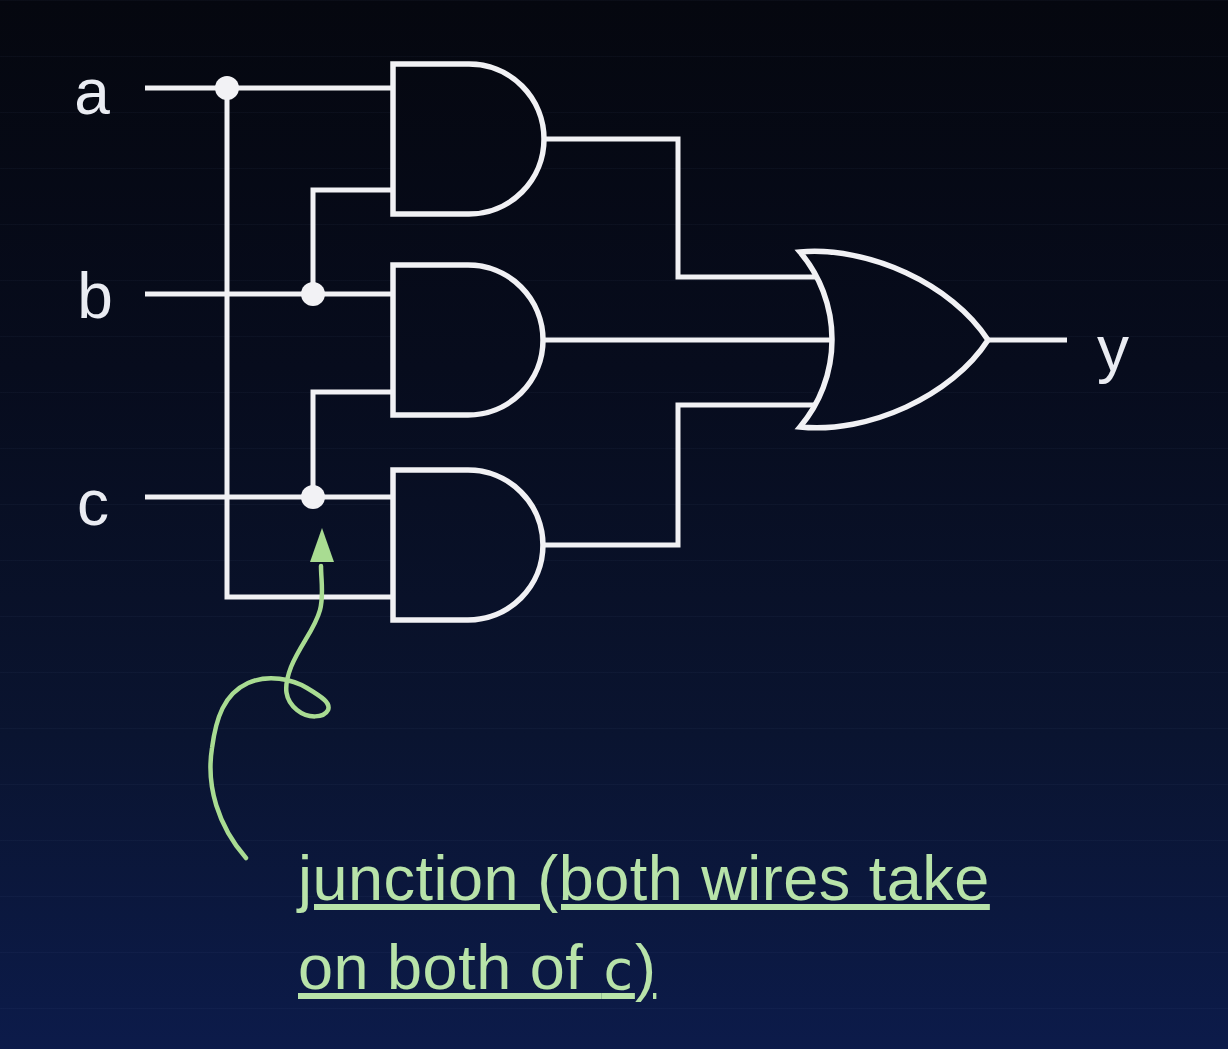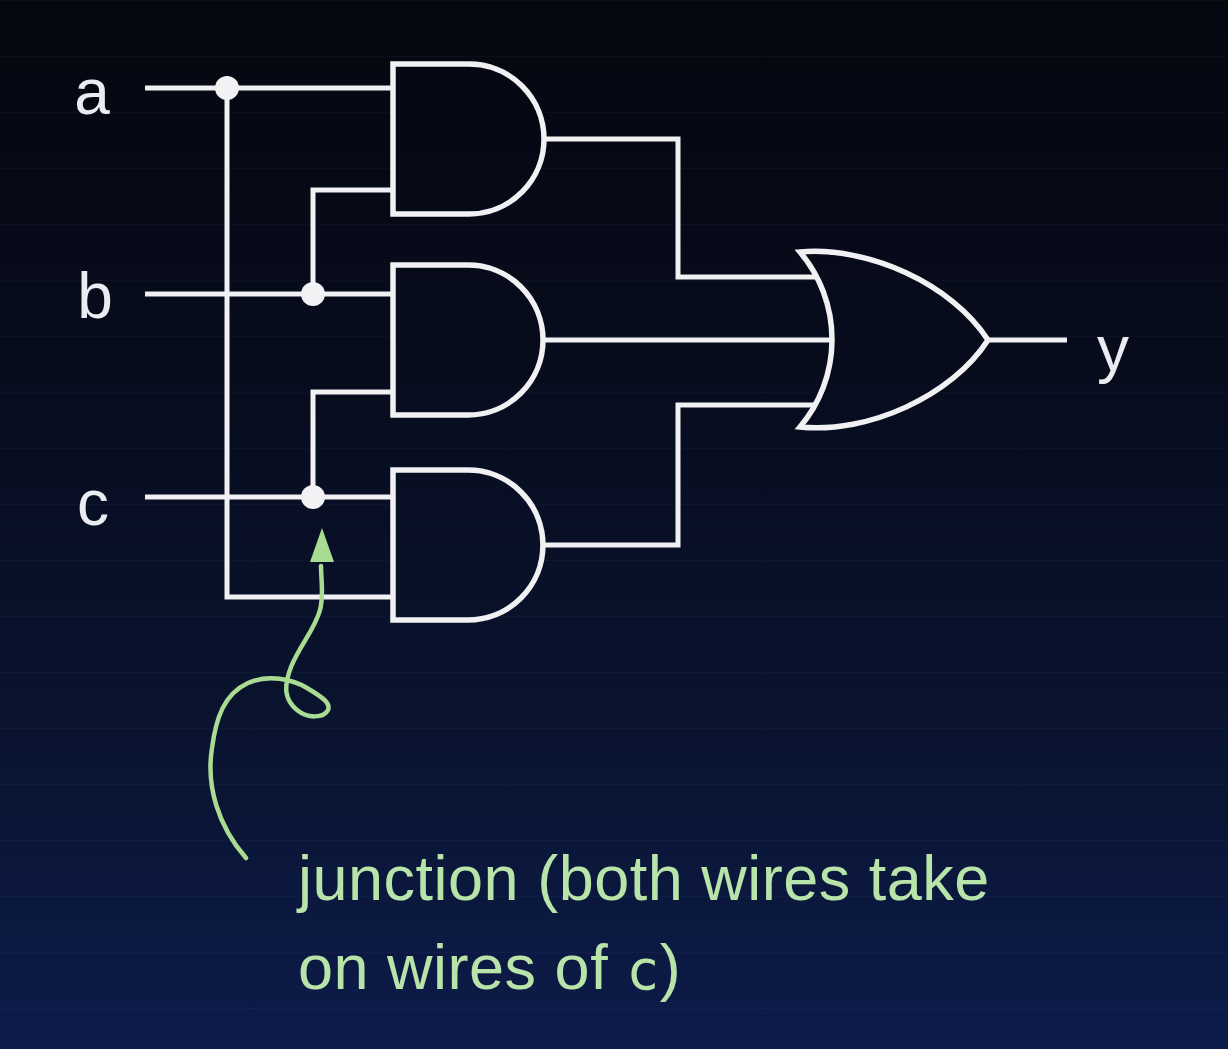--- a/index.html
+++ b/index.html
@@ -40,20 +40,21 @@
     position: absolute;
     left: 298px;
     top: 834px;
     width: 880px;
     color: #b8e3a9;
     font-size: 63px;
     font-weight: 400;
     line-height: 1.42;
     letter-spacing: 0.5px;
     white-space: nowrap;
+    text-decoration: underline;
   }
   .annotation-text .code {
     font-family: "DejaVu Sans Mono", monospace;
     font-size: 55px;
   }
 </style>
 </head>
 <body>
 
 <div class="stage">
@@ -118,16 +119,16 @@
     </g>
   </svg>
 
   <div class="io-label" style="left:92px;  top:92px;">a</div>
   <div class="io-label" style="left:95px;  top:296px;">b</div>
   <div class="io-label" style="left:93px;  top:503px;">c</div>
   <div class="io-label" style="left:1113px; top:349px;">y</div>
 
   <div class="annotation-text">
     <div>junction (both wires take</div>
-    <div><span>on wires of </span><span class="code">c</span><span>)</span></div>
+    <div><span>on both of </span><span class="code">c</span><span>)</span></div>
   </div>
 
 </div>
 
 </body></html>

